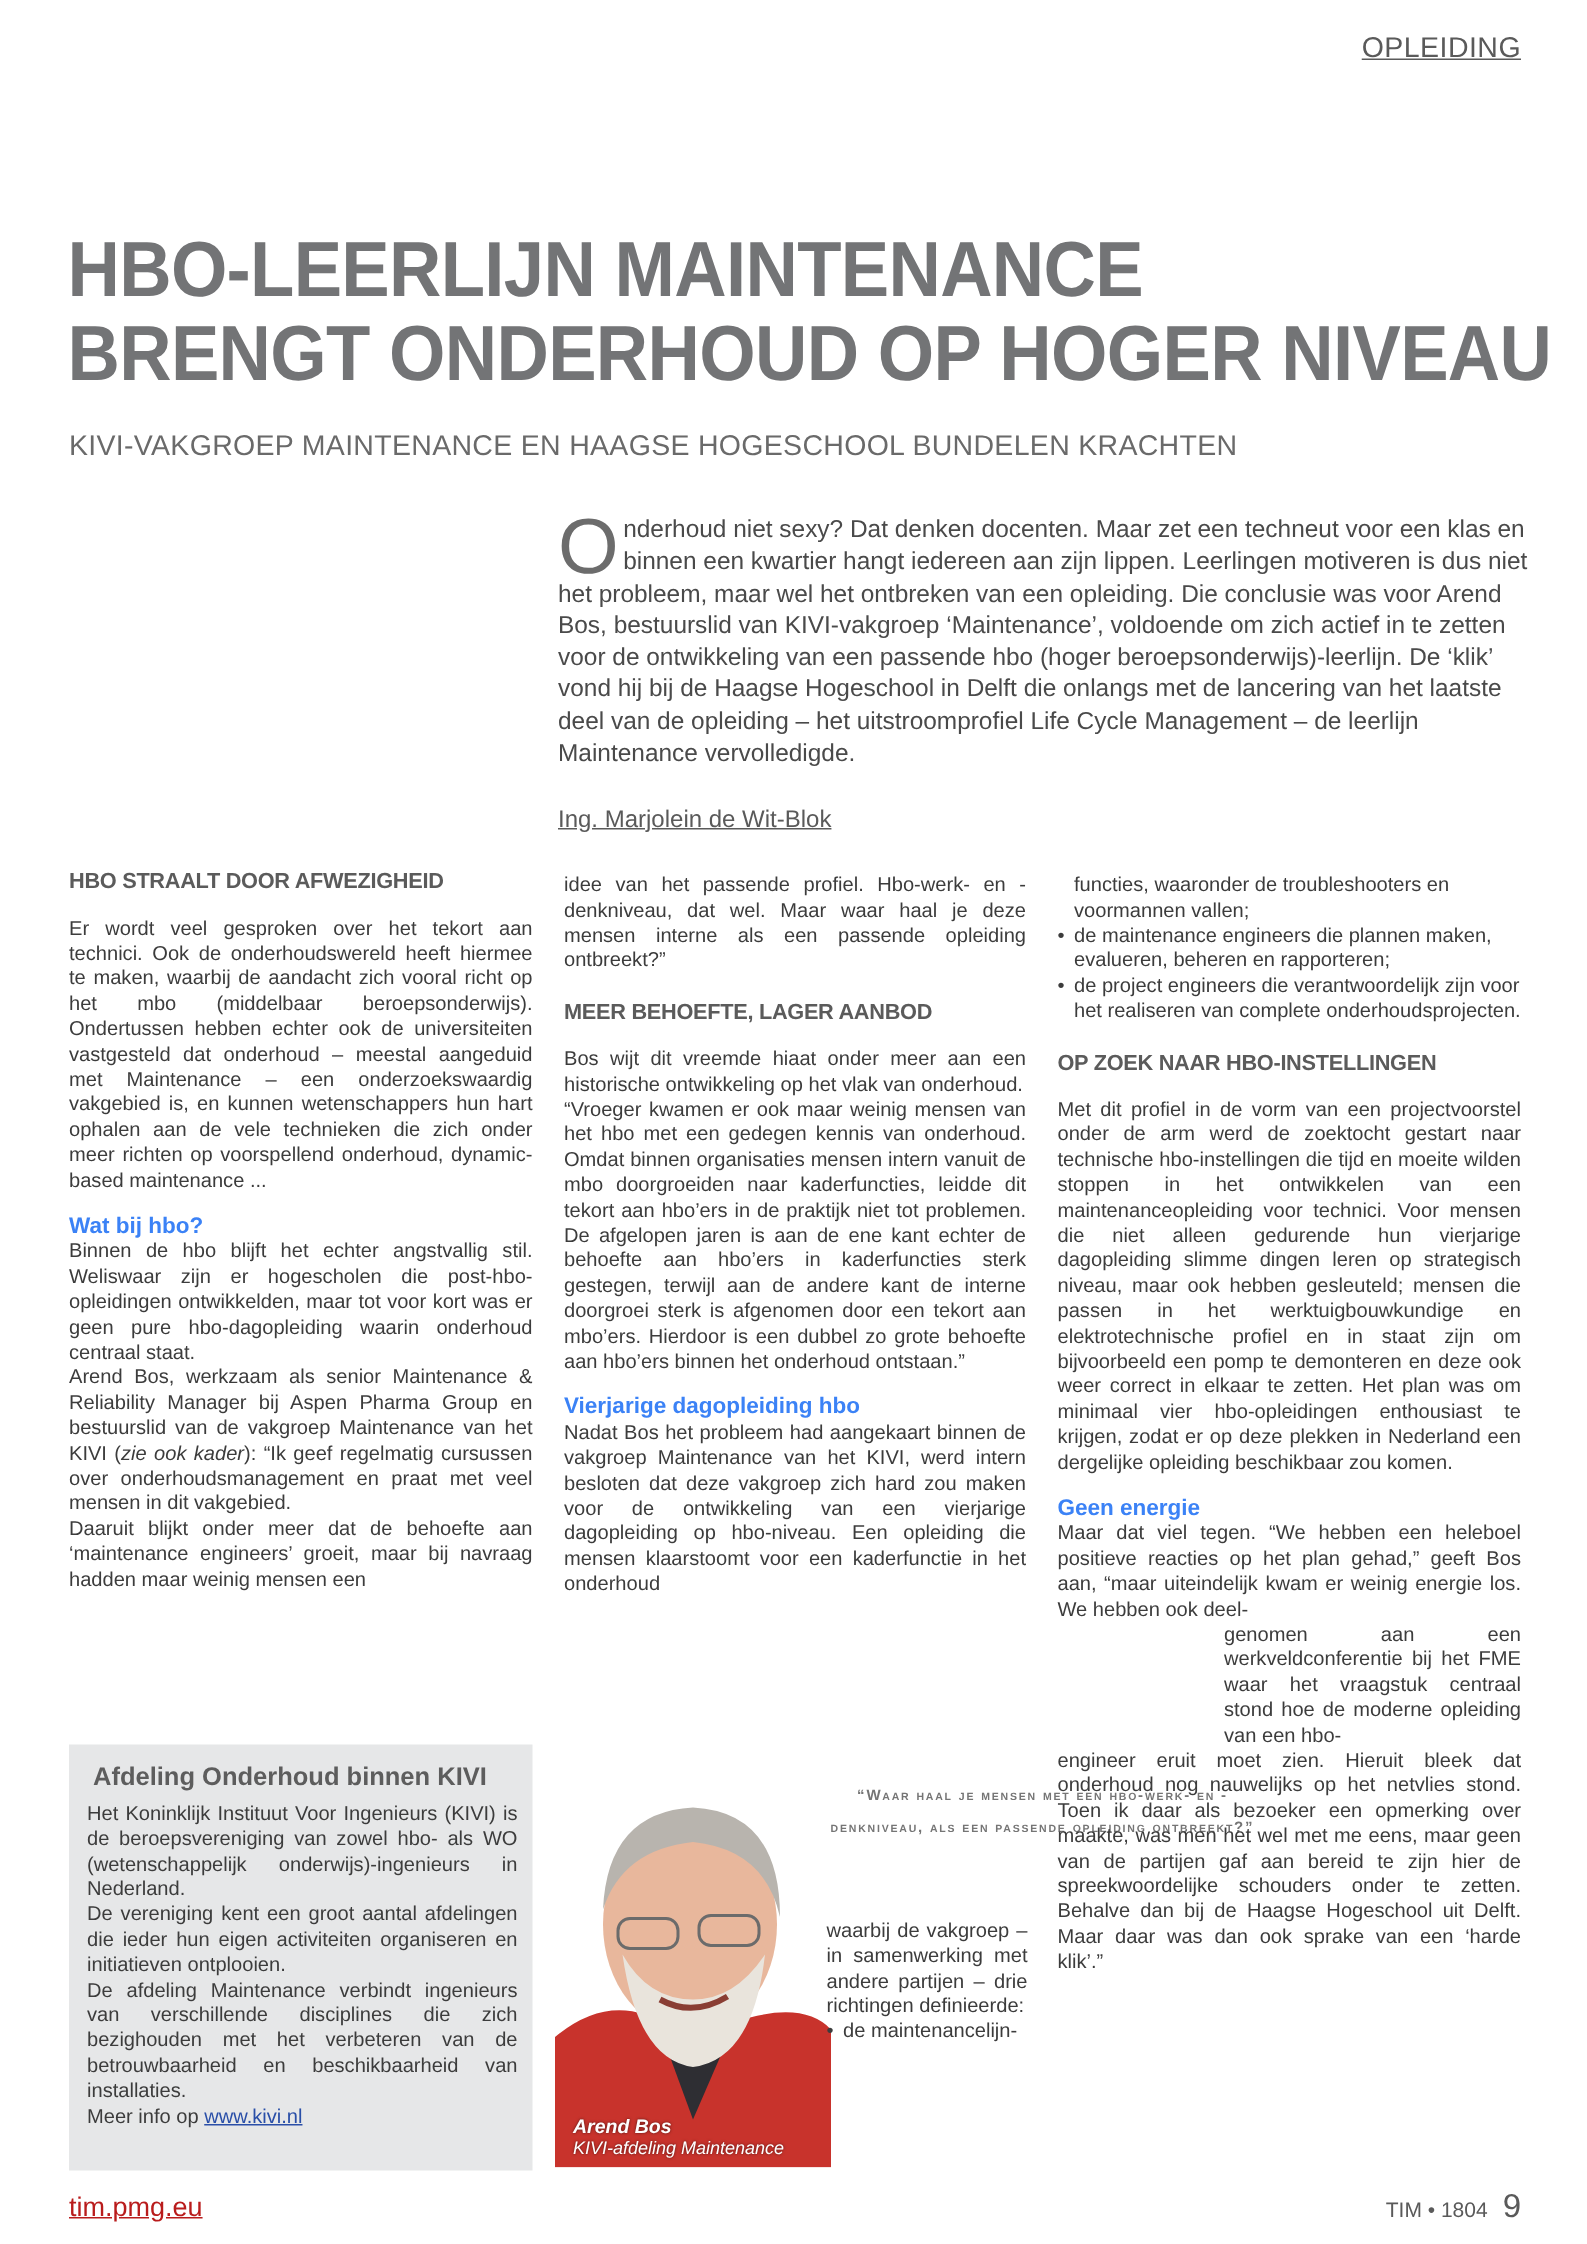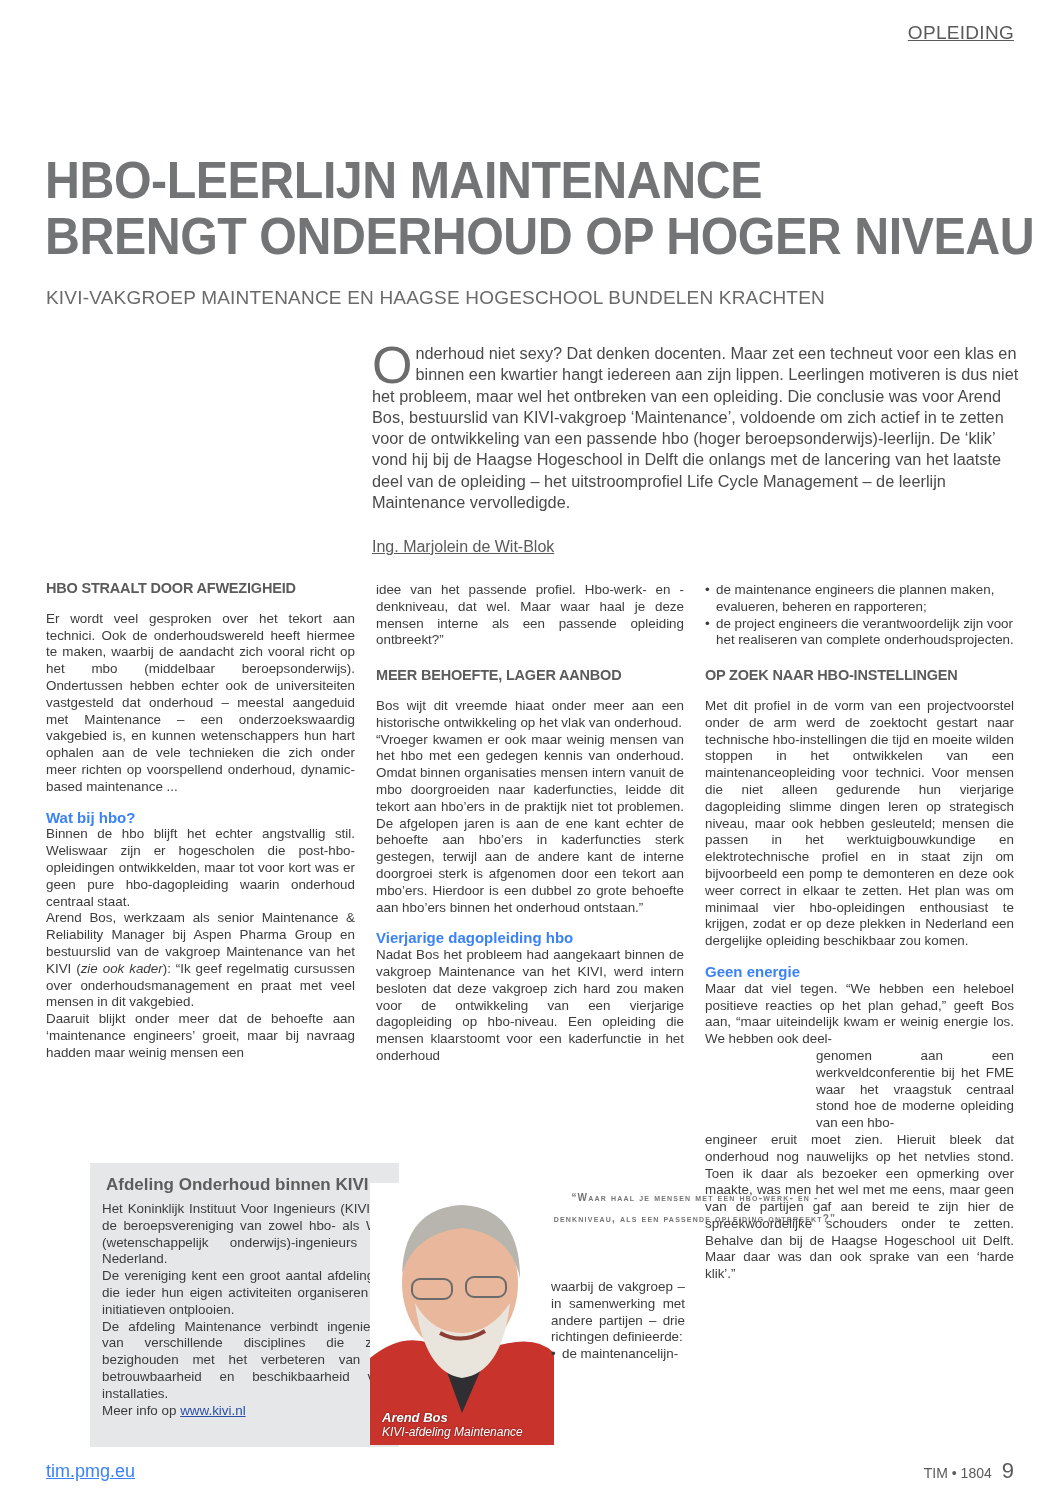--- a/index.html
+++ b/index.html
@@ -19,33 +19,33 @@
   .col h3 { margin: 0; font-size: 14.5px; font-weight: bold; color: #5b5b5b; text-transform: uppercase; letter-spacing: -0.2px; }
   .col h4 { margin: 0; font-size: 15px; font-weight: bold; color: #3b82f6; }
   .col1 { left: 46px; top: 580px; width: 309px; }
   .col2 { left: 376px; top: 582px; width: 308px; }
   .col3 { left: 705px; top: 582px; width: 309px; }
   .gap-lg { height: 18px; }
   .gap-md { height: 14px; }
   .bullets { margin: 0; padding: 0; list-style: none; }
   .bullets li { position: relative; padding-left: 11px; text-align: left; }
   .bullets li::before { content: "\2022"; position: absolute; left: 0; top: 0; }
-  .sidebar-box { left: 46px; top: 1163px; width: 309px; height: 284px; background: #e6e7e8; margin-left: 44px; }
+  .sidebar-box { left: 46px; top: 1163px; width: 309px; height: 284px; background: #e6e7e8; }
   .sidebar-box .box-title { margin: 12px 0 6px 16px; font-size: 17px; font-weight: bold; color: #5d5d5d; }
   .sidebar-box .box-body { margin: 0 10px 0 12px; font-size: 13.4px; line-height: 16.8px; color: #3c3c3c; text-align: justify; }
   .sidebar-box a { color: #2a4fa8; text-decoration: underline; }
   .photo { left: 370px; top: 1183px; width: 184px; height: 262px; overflow: hidden; background: #ffffff; }
   .photo svg { display: block; }
   .photo .cap { position: absolute; left: 12px; bottom: 6px; color: #ffffff; font-style: italic; font-size: 12px; line-height: 14px;
                 text-shadow: 0 0 2px rgba(0,0,0,0.6); }
   .photo .cap .name { font-size: 13px; font-weight: bold; }
   .pullquote { left: 550px; top: 1187px; width: 290px; text-align: center; font-size: 10px; line-height: 21px;
                font-weight: bold; color: #757575; letter-spacing: 1.2px; font-variant: small-caps; }
   .wrapcol { left: 551px; top: 1279px; width: 134px; font-size: 13.4px; line-height: 16.8px; color: #3c3c3c; text-align: justify; }
-  .footer-left { left: 46px; top: 1461px; font-size: 18px; color: #3b82f6; text-decoration: underline; }
+  .footer-left { left: 46px; top: 1461px; font-size: 18px; color: #b91c1c; text-decoration: underline; }
   .footer-right { right: 44px; top: 1458px; font-size: 14px; color: #5a5a5a; white-space: nowrap; }
   .footer-right .pg { font-size: 22px; margin-left: 10px; }
 </style>
 </head>
 <body>
 
 <div class="abs section-tag">OPLEIDING</div>
 
 <div class="abs title">
   <div>HBO-LEERLIJN MAINTENANCE</div>
@@ -114,20 +114,21 @@
 <div class="abs pullquote">“Waar haal je mensen met een hbo-werk- en -denkniveau, als een passende opleiding ontbreekt?”</div>
 
 <div class="abs wrapcol col">
   <p>waarbij de vakgroep – in samenwerking met andere partijen – drie richtingen defi­nieerde:</p>
   <ul class="bullets">
     <li>de mainte­nancelijn-</li>
   </ul>
 </div>
 
 <div class="abs col col3">
+  <p style="padding-left:11px;text-align:left">functies, waaronder de troubleshooters en voormannen vallen;</p>
   <ul class="bullets">
     <li>de maintenance engineers die plannen maken, evalueren, beheren en rapporteren;</li>
     <li>de project engineers die verantwoordelijk zijn voor het realiseren van complete onder­houdsprojecten.</li>
   </ul>
   <div class="gap-lg"></div>
   <h3>OP ZOEK NAAR HBO-INSTELLINGEN</h3>
   <div class="gap-md"></div>
   <p>Met dit profiel in de vorm van een projectvoor­stel onder de arm werd de zoektocht gestart naar technische hbo-instellingen die tijd en moeite wilden stoppen in het ontwikkelen van een maintenanceopleiding voor technici. Voor mensen die niet alleen gedurende hun vier­jarige dagopleiding slimme dingen leren op strategisch niveau, maar ook hebben gesleu­teld; mensen die passen in het werktuigbouw­kundige en elektrotechnische profiel en in staat zijn om bijvoorbeeld een pomp te demonteren en deze ook weer correct in elkaar te zetten. Het plan was om minimaal vier hbo-oplei­dingen enthousiast te krijgen, zodat er op deze plekken in Nederland een dergelijke opleiding beschikbaar zou komen.</p>
   <div class="gap-md"></div>
   <h4>Geen energie</h4>

